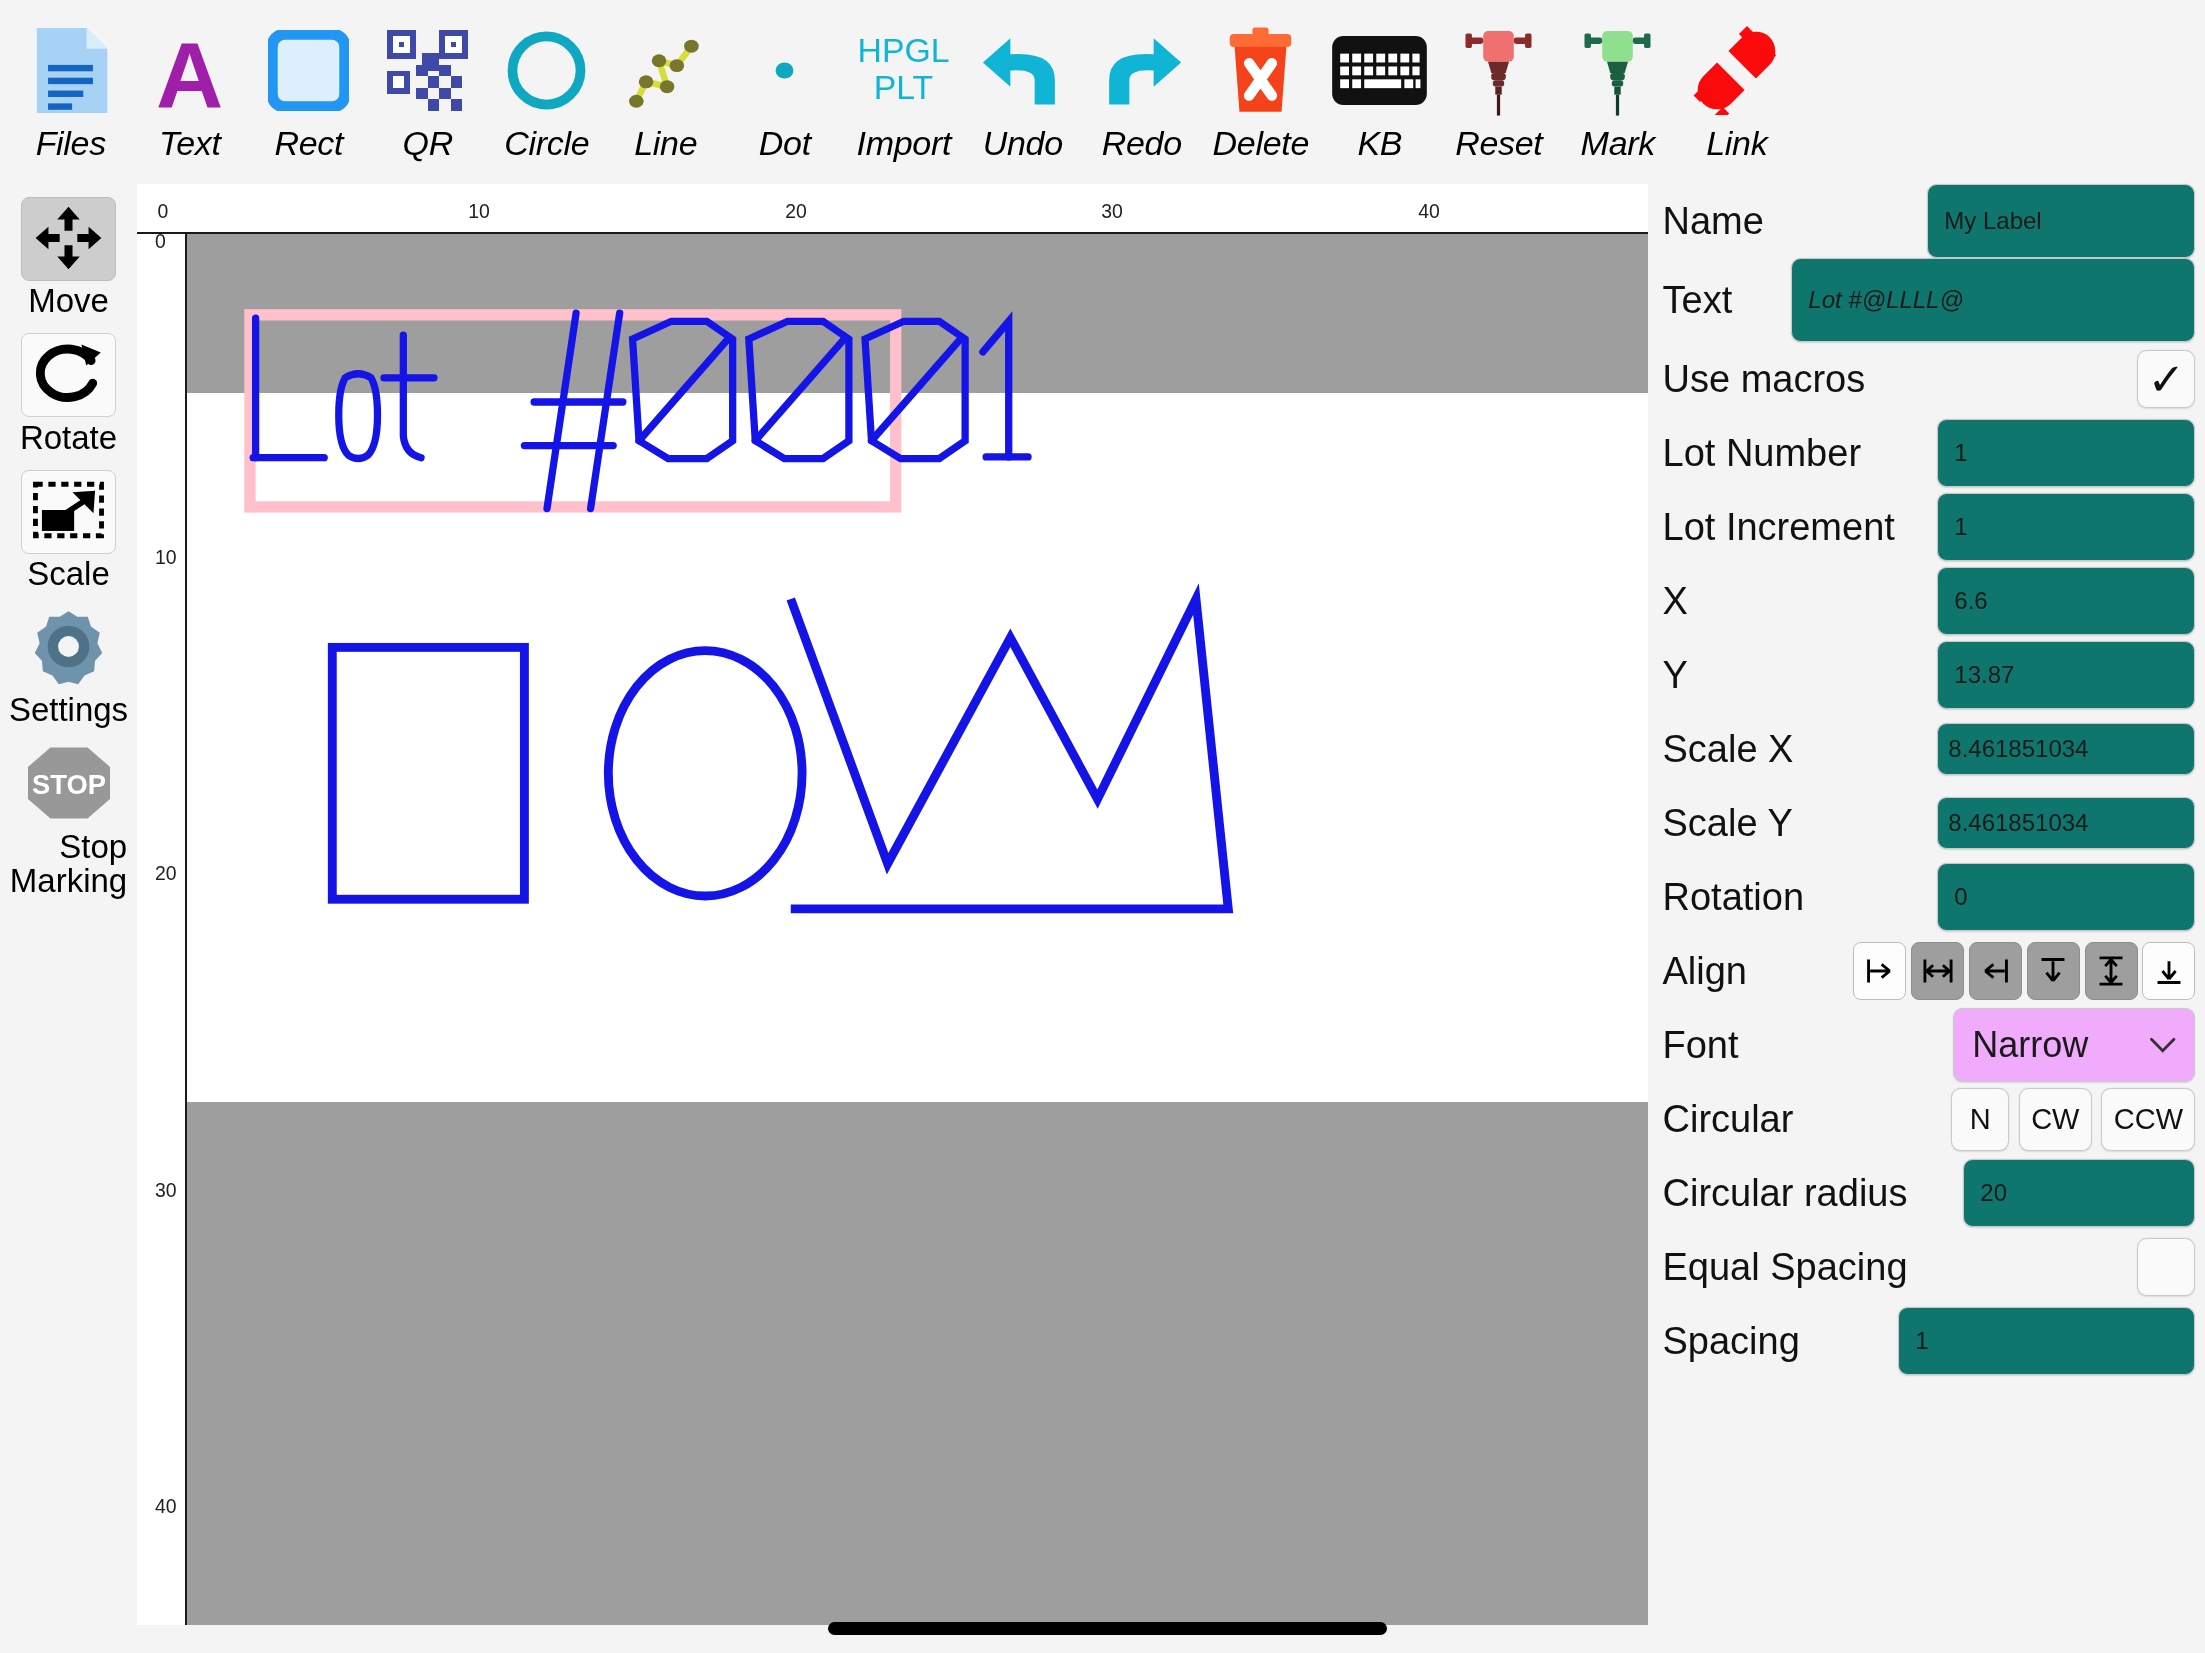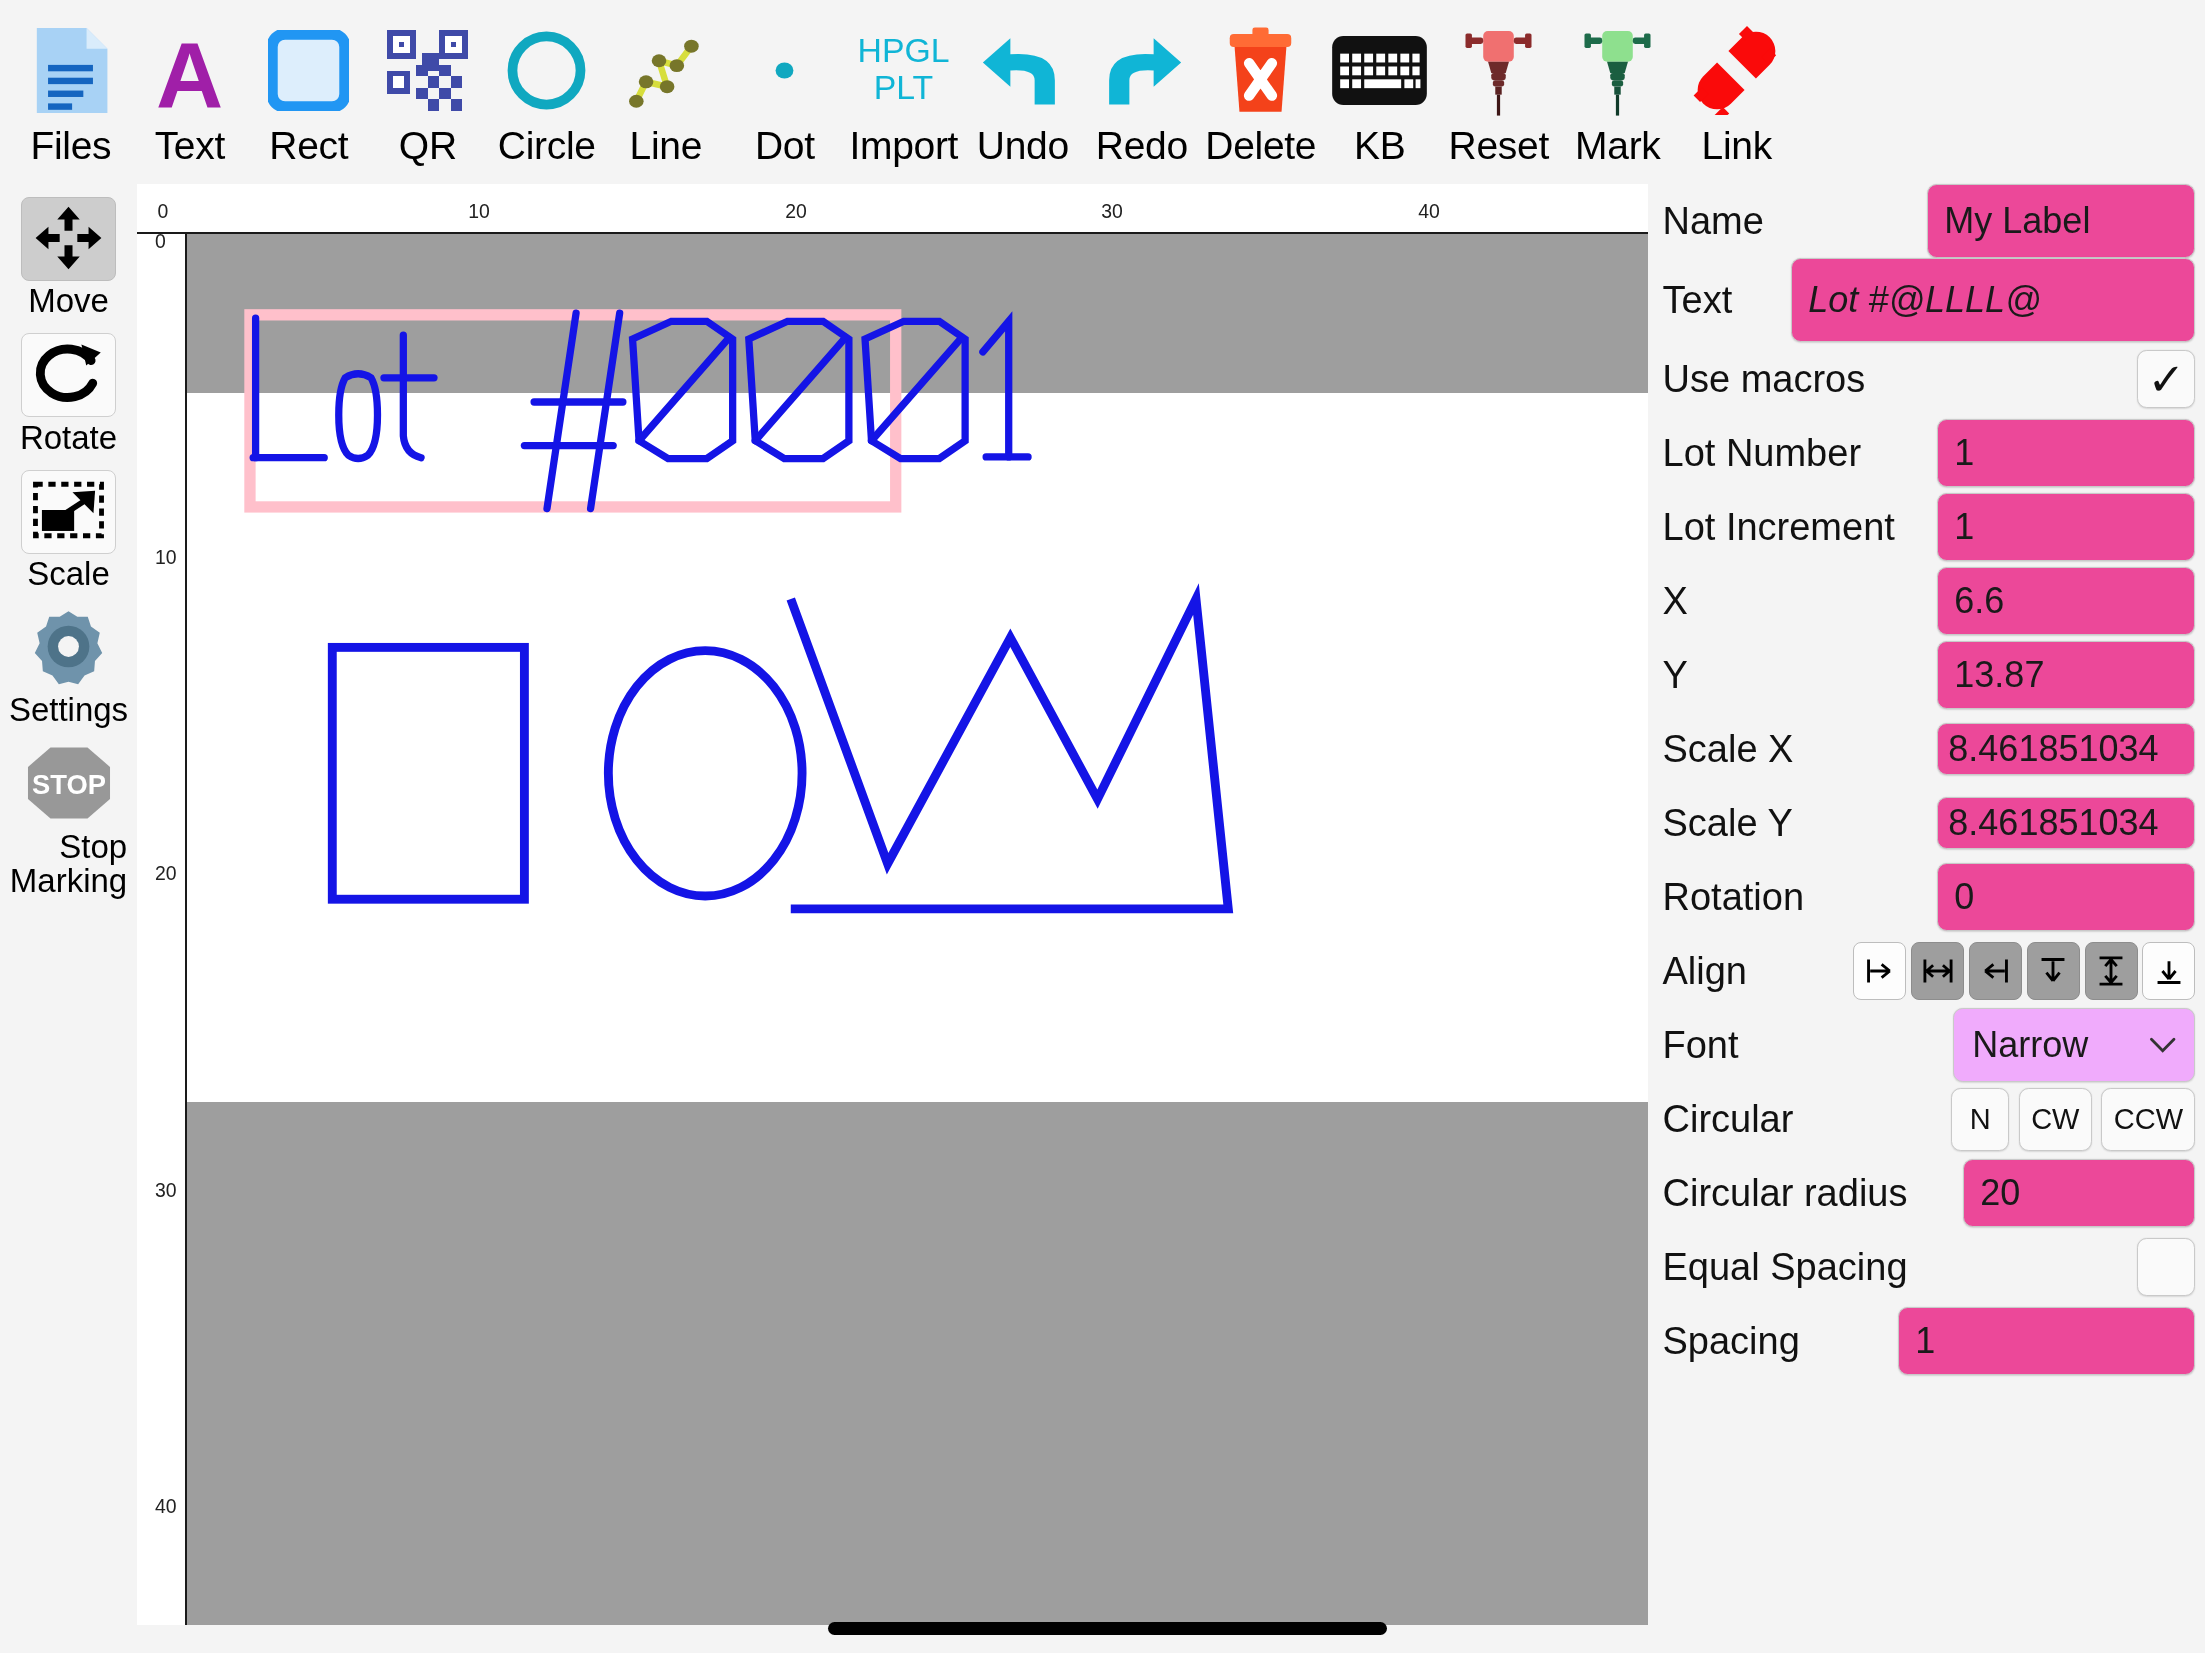--- a/index.html
+++ b/index.html
@@ -32,24 +32,25 @@
     cursor: pointer;
     background: transparent;
     border: none;
   }
   .tool .glyph {
     height: 95px; width: 95px;
     display: flex; align-items: center; justify-content: center;
   }
   .tool .tlabel {
     margin-top: 6.5px;
-    font-size: 39px; font-weight: 400; color: #000;
+    font-size: 34px; font-weight: 400; color: #000;
     letter-spacing: -0.3px;
     white-space: nowrap;
     font-family: "Liberation Sans", sans-serif;
+    font-style: italic;
   }
 
   
   #sidebar {
     position: absolute; left: 0; top: 184px;
     width: 137px; height: 1469px;
     background: #f4f4f4;
     display: flex; flex-direction: column;
     align-items: center;
     padding-top: 13px;
@@ -136,25 +137,25 @@
     position: relative;
   }
   .plabel {
     font-size: 38px; color: #111;
     flex: 0 0 auto;
     white-space: nowrap;
     font-family: "Liberation Sans", sans-serif;
   }
   .pfield {
     margin-left: auto;
-    background: #ec4899;
+    background: #0f766e;
     border: 0.8px solid #c9c9c9;
     border-radius: 9.7px;
     box-shadow: 0 0.8px 1.6px rgba(0,0,0,0.14);
-    font-size: 36px; color: #1a1a1a;
+    font-size: 24px; color: #1a1a1a;
     display: flex; align-items: center;
     padding: 0 16px;
     overflow: hidden; white-space: nowrap;
   }
   .f-name   { width: 268px; height: 74px; }
   .f-text   { width: 404px; height: 84px; font-style: italic; }
   .f-num    { width: 258px; height: 68px; }
   .f-wide   { width: 258px; height: 52px; padding-left: 10px; }
   .f-radius { width: 232px; height: 68px; }
   .f-spacing{ width: 297px; height: 68px; }

